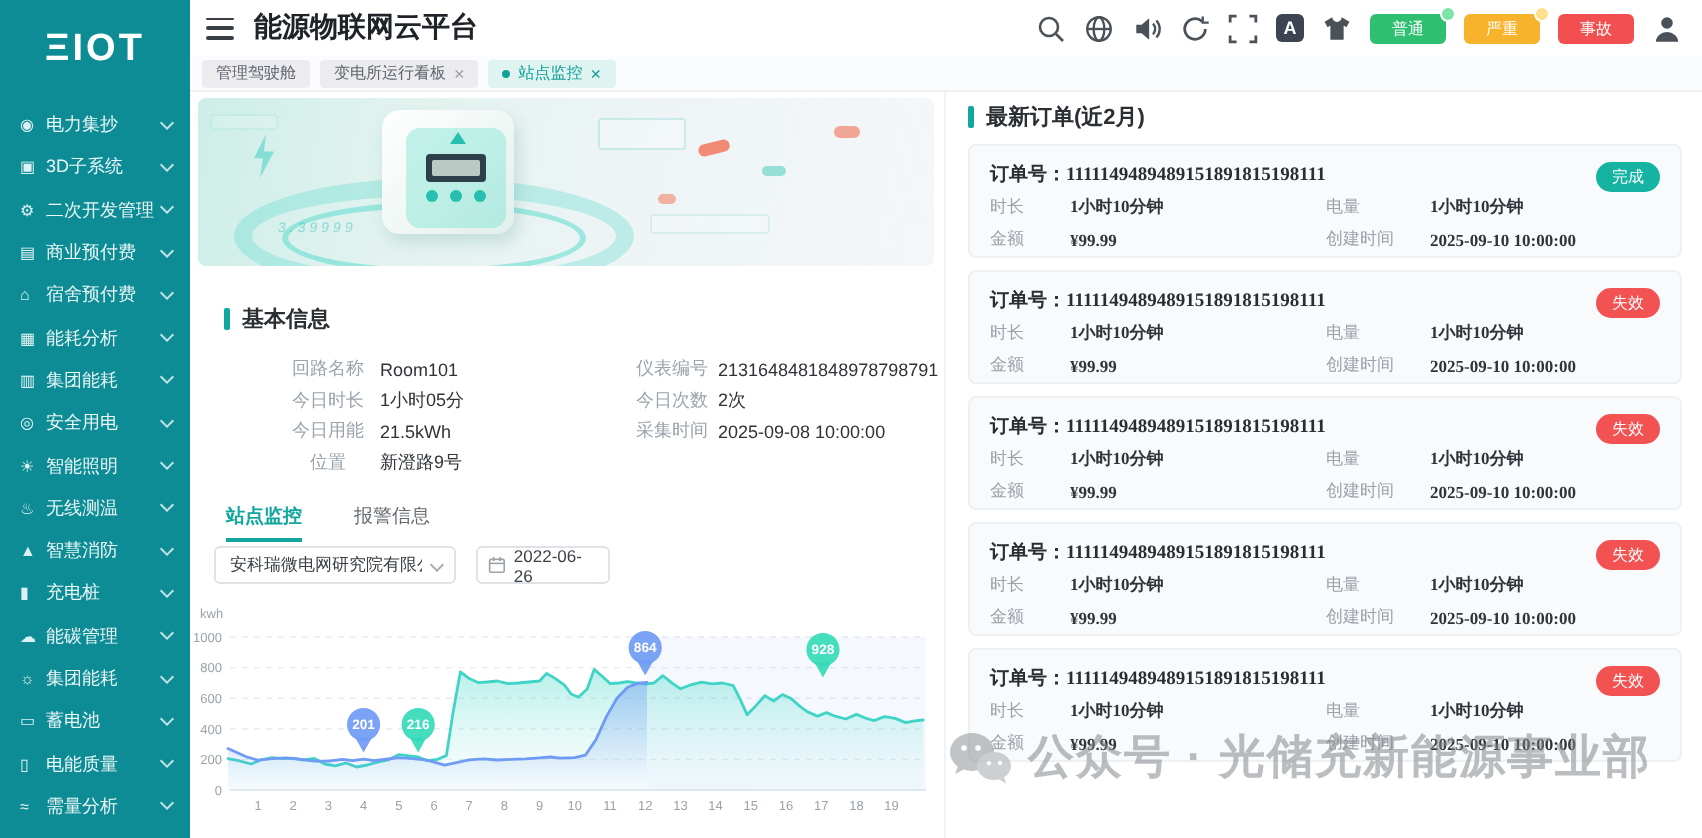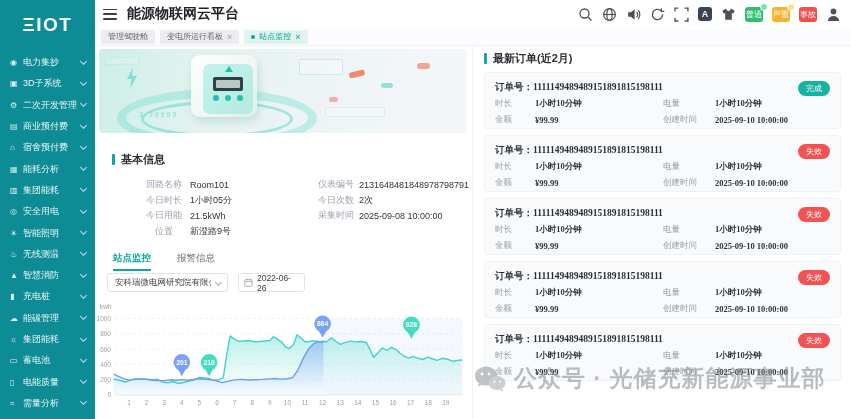--- a/index.html
+++ b/index.html
@@ -20,21 +20,21 @@
   
   .topbar{position:absolute;left:95px;top:0;right:0;height:28px;background:#fff;display:flex;align-items:center;padding:0 10px 0 8px;z-index:2;}
   .hamb{width:14px;height:11px;display:flex;flex-direction:column;justify-content:space-between;cursor:pointer;}
   .hamb i{height:1.6px;background:#3a3f45;border-radius:1px;}
   .app-title{font-size:14px;font-weight:bold;color:#1f2328;margin-left:10px;white-space:nowrap;}
   .top-right{margin-left:auto;display:flex;align-items:center;gap:9px;}
   .tico{width:15px;height:15px;display:block;cursor:pointer;}
   .tico svg{display:block;}
   .fonticon{width:14px;height:14px;background:#3b4450;color:#fff;border-radius:3px;font-size:9px;font-weight:bold;
        display:flex;align-items:center;justify-content:center;cursor:pointer;}
-  .abadge{position:relative;height:15px;line-height:15px;padding:0 1px;border-radius:3px;color:#fff;font-size:8px;cursor:pointer;white-space:nowrap;}
+  .abadge{position:relative;height:15px;line-height:15px;padding:0 11px;border-radius:3px;color:#fff;font-size:8px;cursor:pointer;white-space:nowrap;}
   .abadge .bub{position:absolute;top:-4px;right:-5px;width:8px;height:8px;border-radius:50%;border:1px solid #fff;}
   .b-normal{background:#2fbf71;}  .b-normal .bub{background:#7ce4a6;}
   .b-serious{background:#f7b32b;} .b-serious .bub{background:#ffe08a;}
   .b-accident{background:#f25050;}
 
   
   .tabbar{position:absolute;left:95px;top:28px;right:0;height:18px;background:#fbfcfd;border-bottom:1px solid #eef0f3;
        display:flex;align-items:center;gap:5px;padding-left:6px;z-index:2;}
   .chip{height:14px;line-height:14px;padding:0 7px;background:#ececee;color:#5f6670;font-size:8px;border-radius:2px;
        display:flex;align-items:center;gap:4px;cursor:pointer;white-space:nowrap;}

